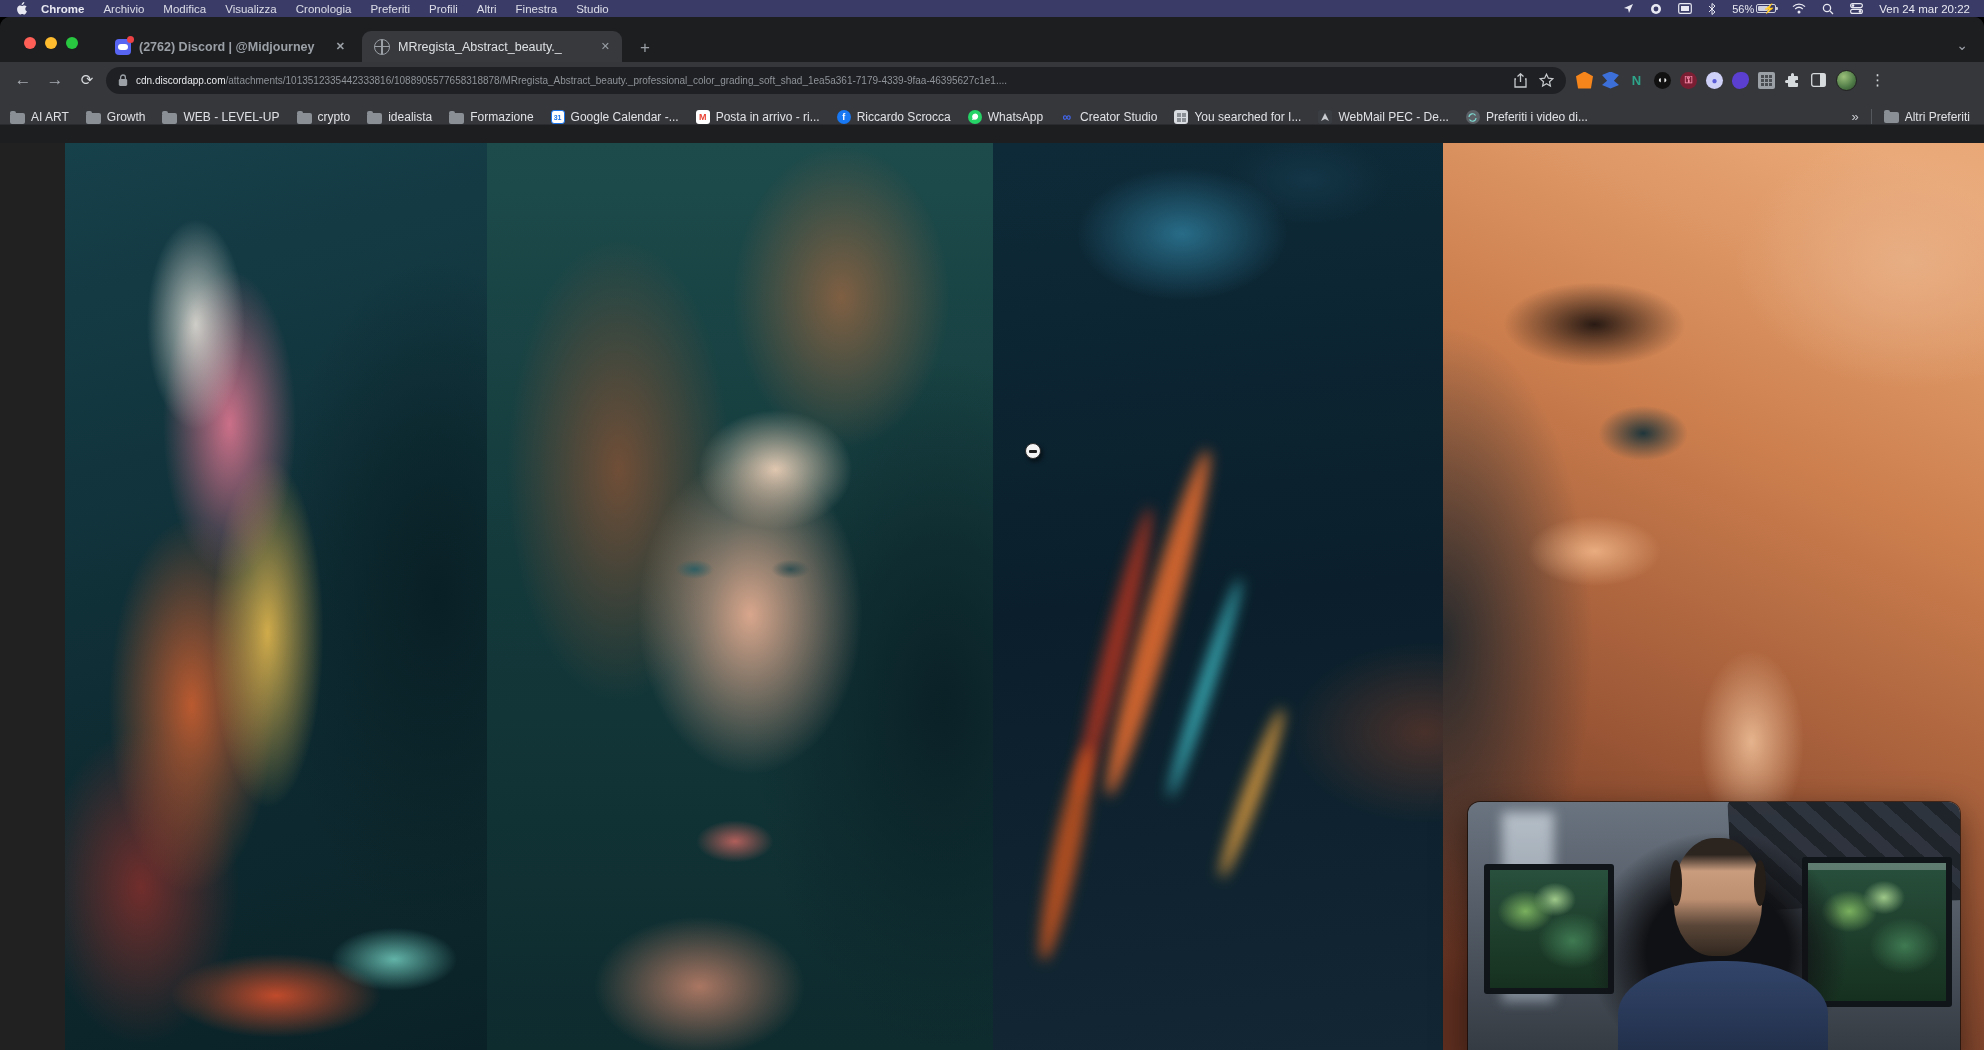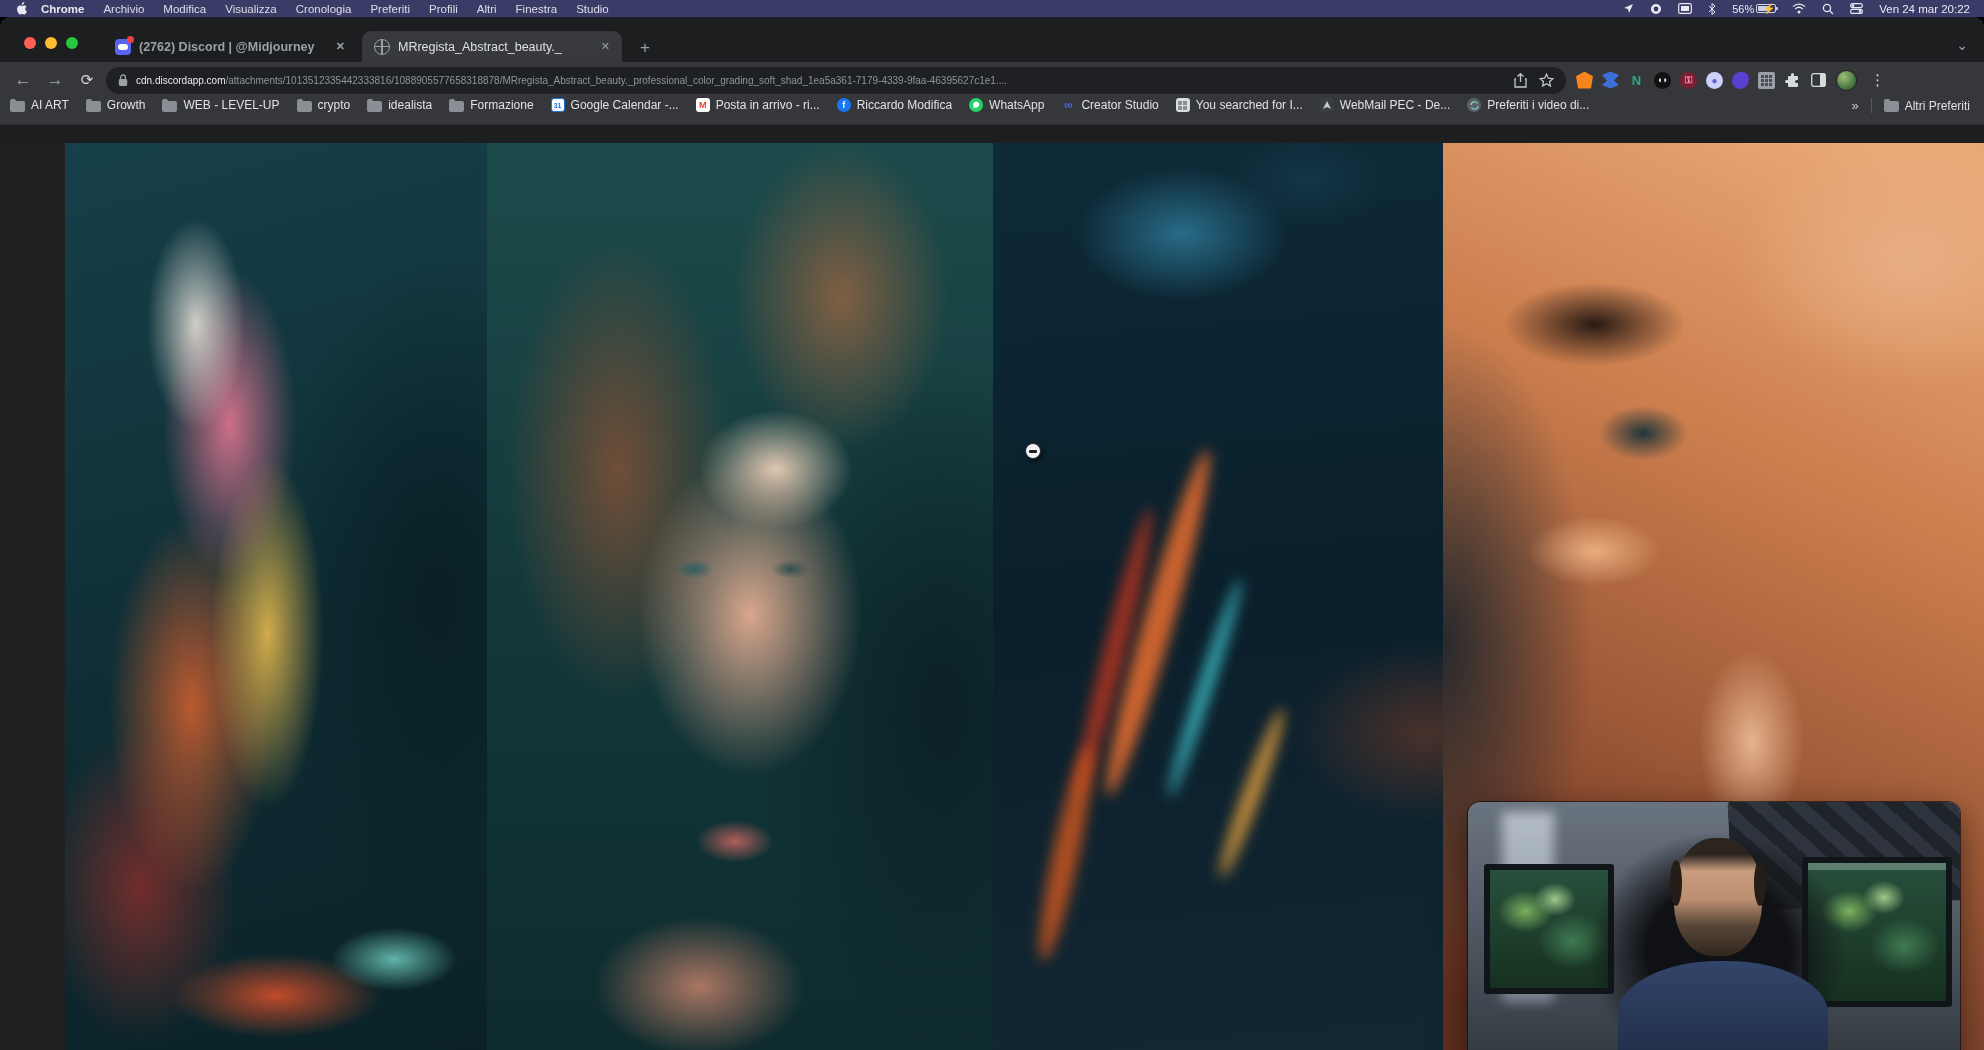--- a/index.html
+++ b/index.html
@@ -50,21 +50,21 @@
   .urltext{font-size:10px;white-space:nowrap;overflow:hidden;min-width:0;}
   .urltext .host{color:#e8eaed;}
   .urltext .path{color:#8f949a;}
   .omni-actions{margin-left:auto;display:flex;align-items:center;gap:12px;flex:none;padding-left:10px;}
   .ext-row{display:flex;align-items:center;gap:9px;flex:none;padding:0 4px;}
   .ext{width:17px;height:17px;border-radius:4px;position:relative;display:flex;align-items:center;justify-content:center;font-size:10px;font-weight:bold;color:#fff;}
   .avatar{width:21px;height:21px;border-radius:50%;background:radial-gradient(circle at 35% 30%,#9bc07a,#4e7a46 60%,#2e4a2c);border:1px solid #222;}
   .dots{color:#d7dadd;font-size:15px;padding:0 4px;}
 
   
-  .bookmarks{height:27px;background:#36373b;border-bottom:1px solid #2a2b2e;display:flex;align-items:flex-start;padding:0 10px;font-size:12px;color:#dfe1e5;}
+  .bookmarks{height:27px;background:#36373b;border-bottom:1px solid #2a2b2e;display:flex;align-items:flex-end;padding:0 10px;font-size:12px;color:#dfe1e5;}
   .bm{display:flex;align-items:center;gap:6px;margin-right:17px;white-space:nowrap;}
   .bm-ic{width:15px;height:13px;flex:none;position:relative;}
   .folder{background:#8a8f96;border-radius:2px;position:relative;margin-top:2px;height:11px;}
   .folder::before{content:"";position:absolute;left:0;top:-2px;width:6px;height:3px;background:#8a8f96;border-radius:2px 2px 0 0;}
   .sq{width:14px;height:14px;border-radius:3px;display:flex;align-items:center;justify-content:center;font-size:9px;font-weight:bold;color:#fff;flex:none;}
   .bm-right{margin-left:auto;display:flex;align-items:center;}
   .bm-overflow{color:#c9ccd1;font-size:13px;margin-right:12px;}
   .bm-divider{width:1px;height:15px;background:#55585d;margin-right:12px;}
 
   
@@ -344,21 +344,21 @@
       <span class="bm">
           <span class="sq" style="background:#fff;color:#1a73e8;border:1px solid #1a73e8;font-size:7px;">31</span>
           <span>Google Calendar -...</span>
         </span>
       <span class="bm">
           <span class="sq" style="background:#fff;color:#ea4335;">M</span>
           <span>Posta in arrivo - ri...</span>
         </span>
       <span class="bm">
           <span class="sq" style="background:#1877f2;border-radius:50%;">f</span>
-          <span>Riccardo Modifica</span>
+          <span>Riccardo Scrocca</span>
         </span>
       <span class="bm">
           <span class="sq" style="background:#25d366;border-radius:50%;">
             <svg width="8" height="8" viewBox="0 0 8 8">
               <path d="M1 7 L1.6 5.2 A3 3 0 1 1 3 6.4 Z" fill="#fff"></path>
             </svg>
           </span>
           <span>WhatsApp</span>
         </span>
       <span class="bm">

